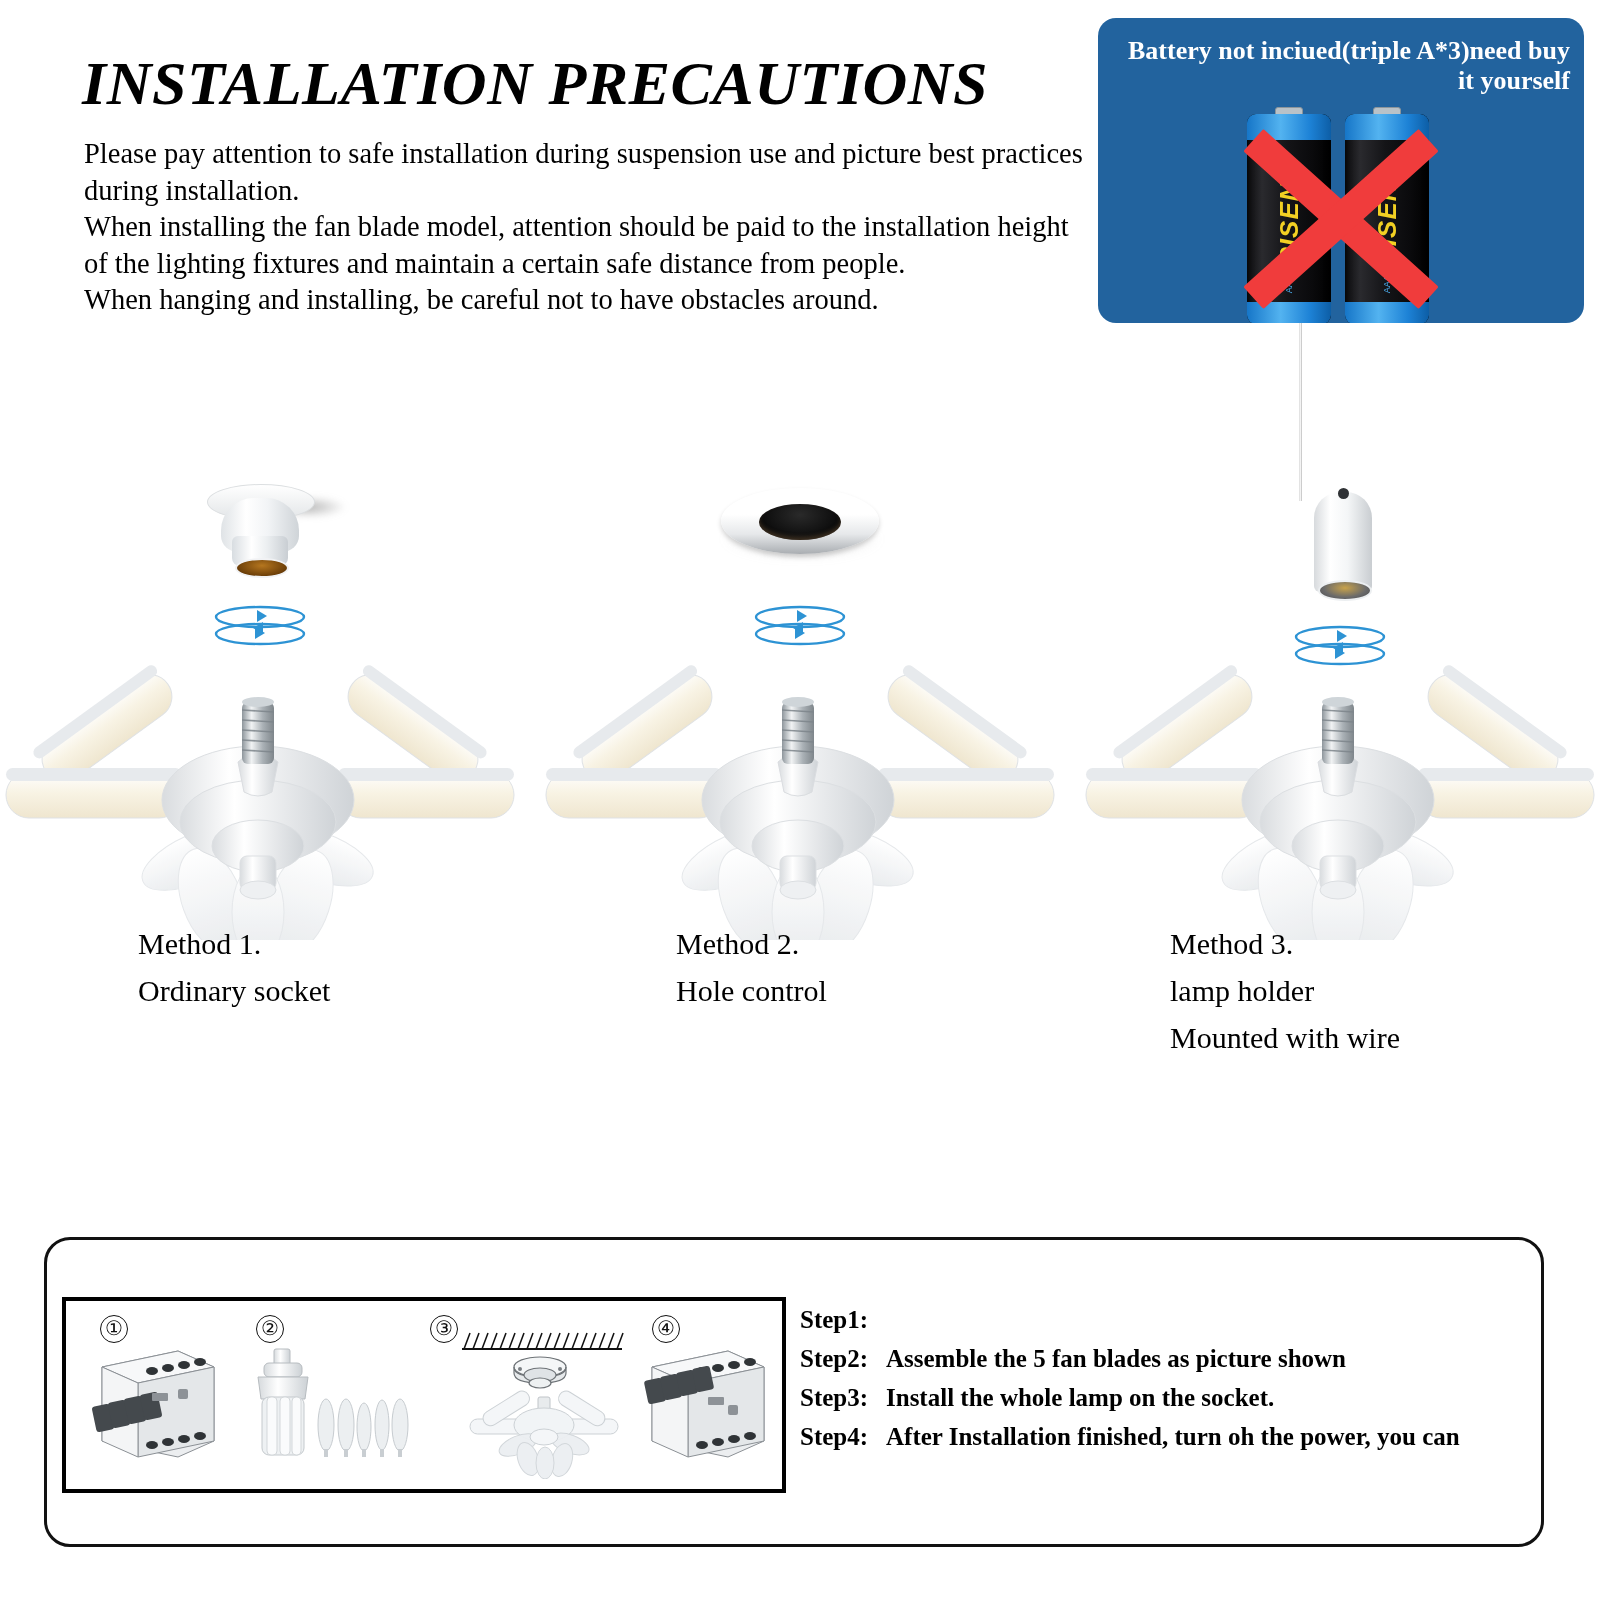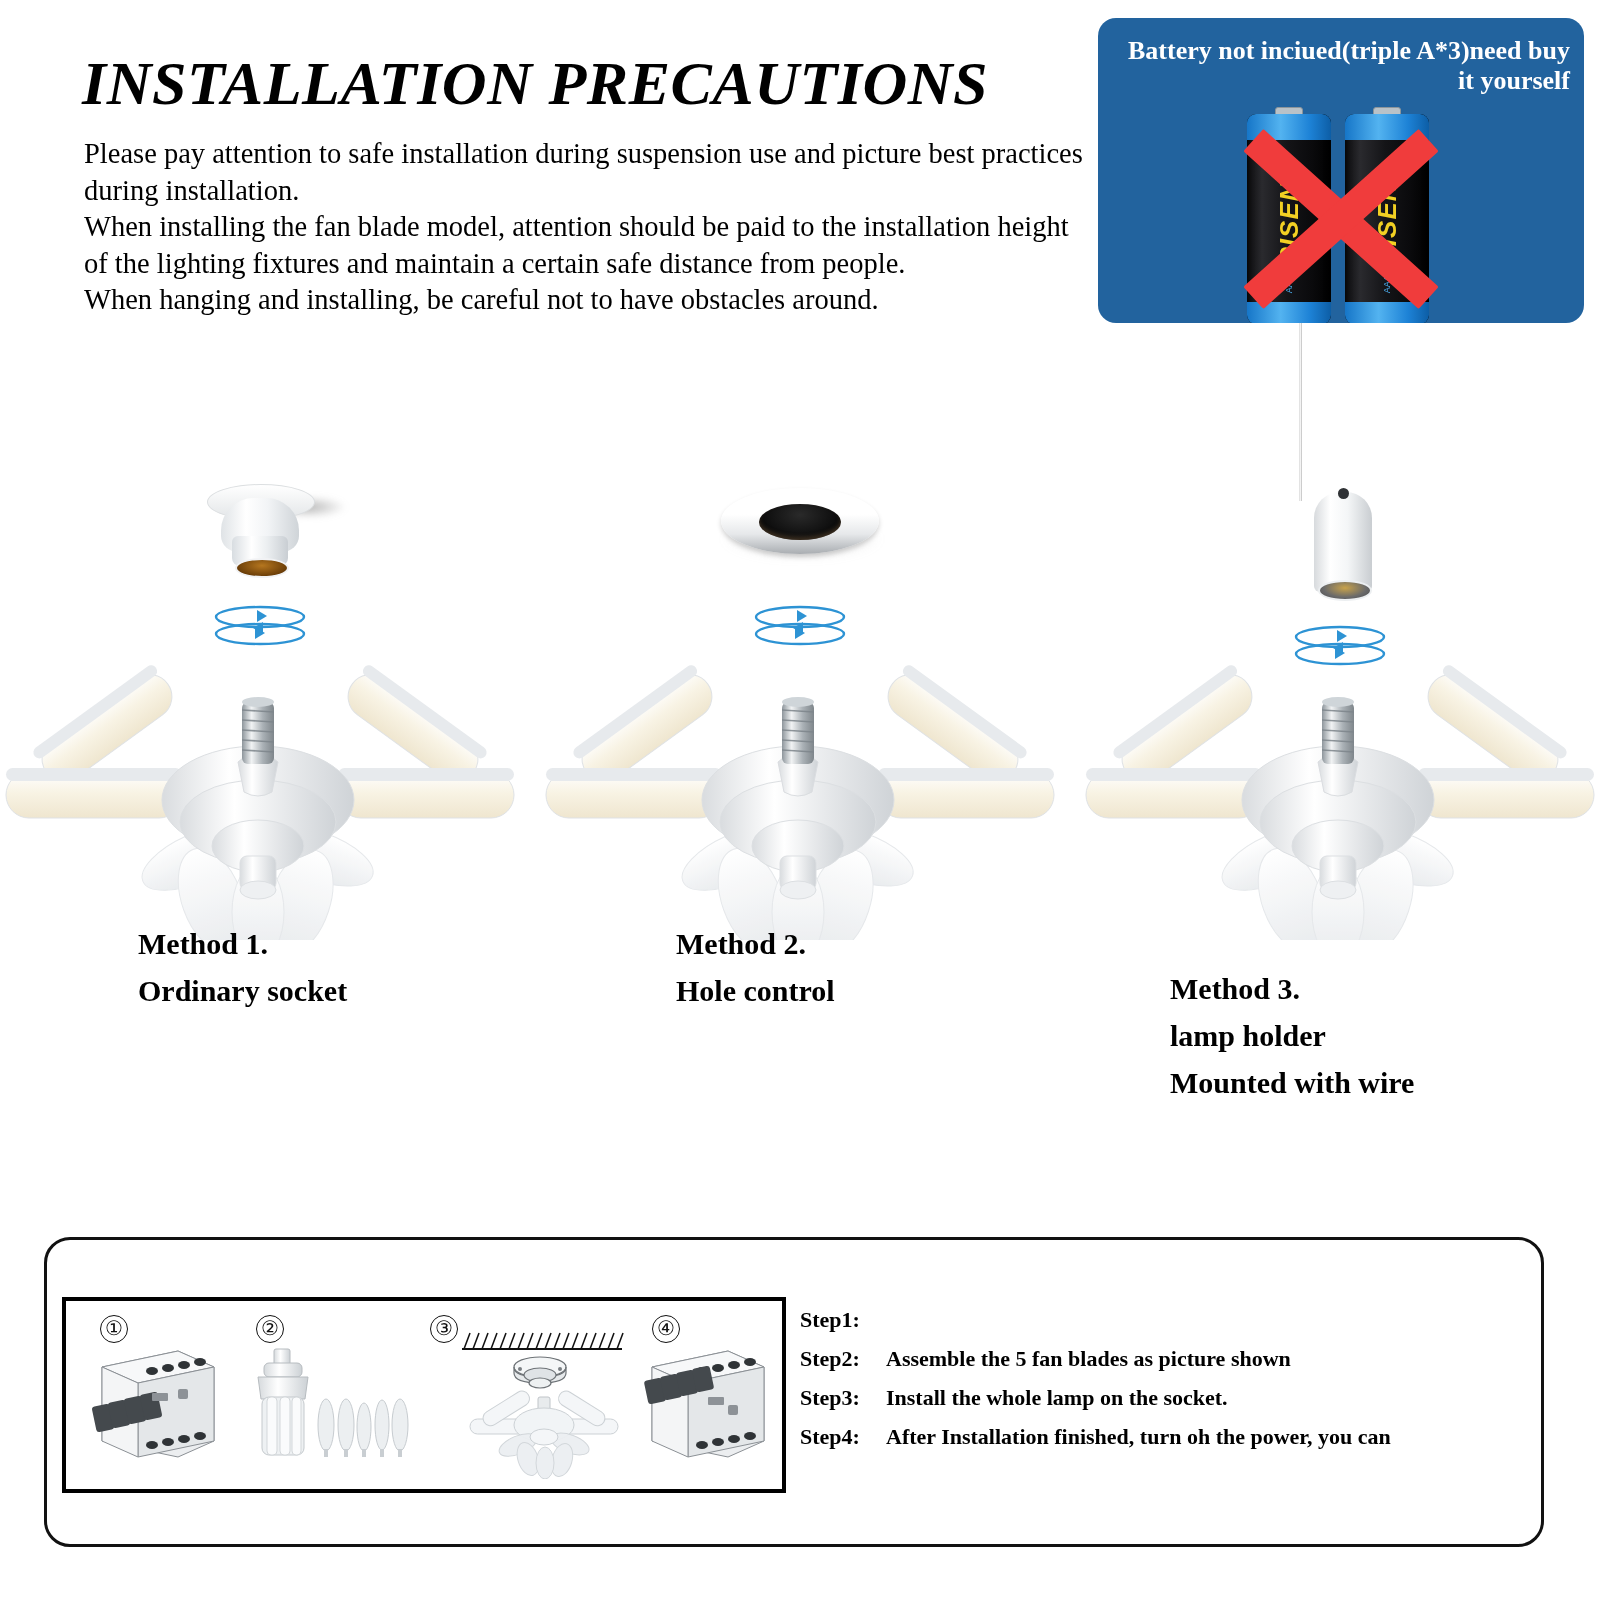--- a/index.html
+++ b/index.html
@@ -110,38 +110,38 @@
     background:#2f3235;}
   .pd-base{position:absolute;left:38px;top:110px;width:50px;height:17px;border-radius:50%;
     background:radial-gradient(ellipse at 50% 35%,#c8a24a,#6a6a6a 60%,#4b4b4b);
     border:2px solid #eceff1;}
 
   
   .fanlamp{position:absolute;left:50%;transform:translateX(-50%);bottom:0px;width:520px;height:290px;}
   .fanlamp svg{width:520px;height:290px;display:block;}
 
   
-  .caption{position:absolute;font-size:30px;font-weight:bold;line-height:47px;color:#000;}
+  .caption{position:absolute;font-size:30px;font-weight:normal;line-height:47px;color:#000;}
   #cap-1{left:138px;top:920px;}
   #cap-2{left:676px;top:920px;}
-  #cap-3{left:1170px;top:920px;margin-top:45px;}
+  #cap-3{left:1170px;top:920px;}
 
   
   #bottom-panel{position:absolute;left:44px;top:1237px;width:1500px;height:310px;
     border:3px solid #111;border-radius:26px;background:#fff;box-sizing:border-box;}
   #parts-box{position:absolute;left:62px;top:1297px;width:724px;height:196px;
     border:4px solid #000;box-sizing:border-box;background:#fff;}
   .part{position:absolute;top:0;height:100%;}
   .pnum{position:absolute;font-size:20px;font-family:"Liberation Serif", serif;
     width:26px;height:26px;border:1.6px solid #111;border-radius:50%;
     text-align:center;line-height:24px;color:#111;}
   .part svg{position:absolute;}
 
   .steps{position:absolute;left:800px;top:1300px;width:740px;
-    font-size:22px;font-weight:bold;line-height:39px;color:#000;}
+    font-size:25px;font-weight:bold;line-height:39px;color:#000;}
   .step-row{display:flex;white-space:nowrap;}
   .step-lab{width:86px;flex:0 0 86px;}
   .step-txt{flex:1;}
   .step-cont{margin-left:86px;}
 </style>
 </head>
 <body>
 
 <div class="page">
 

